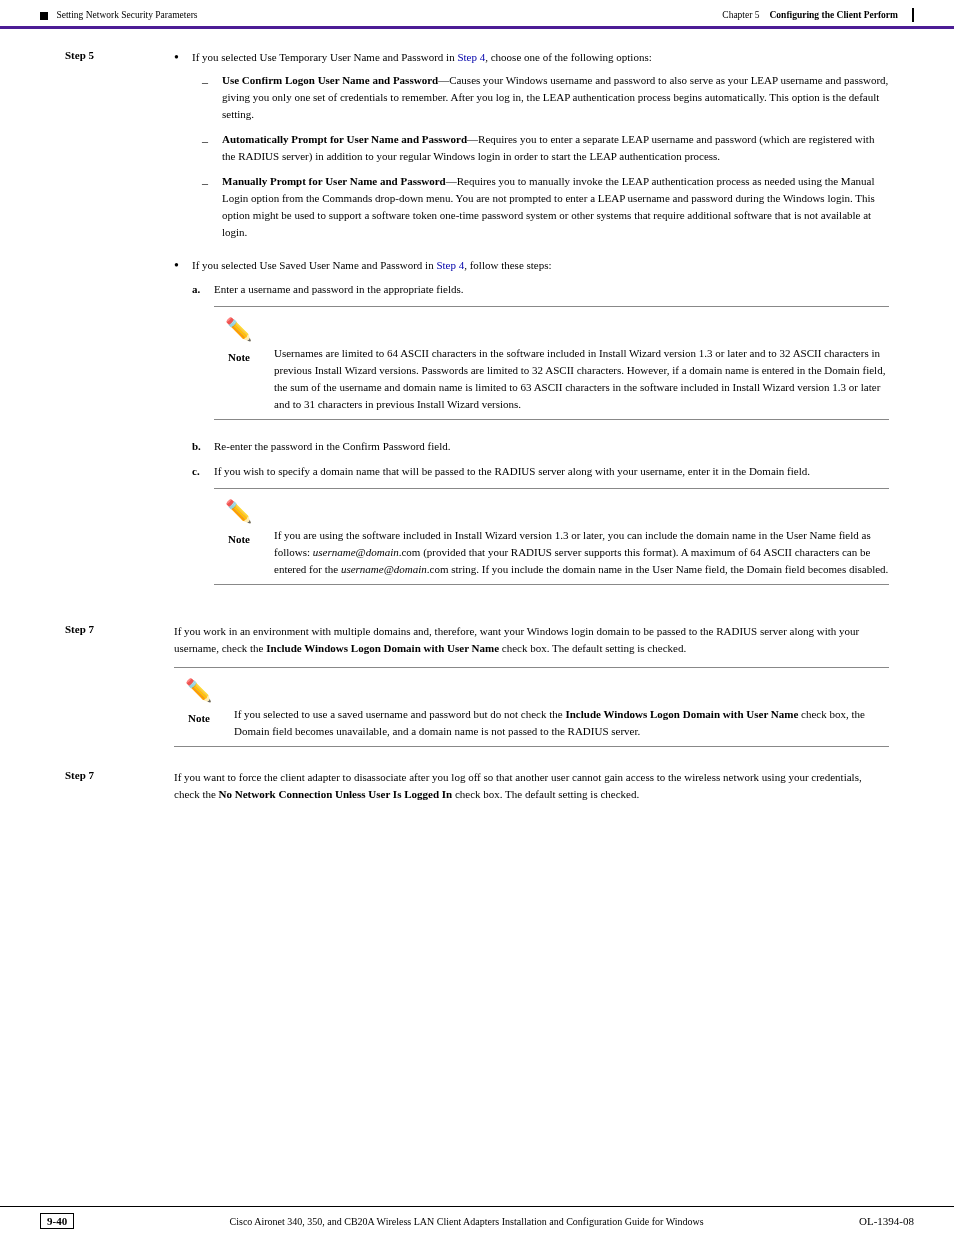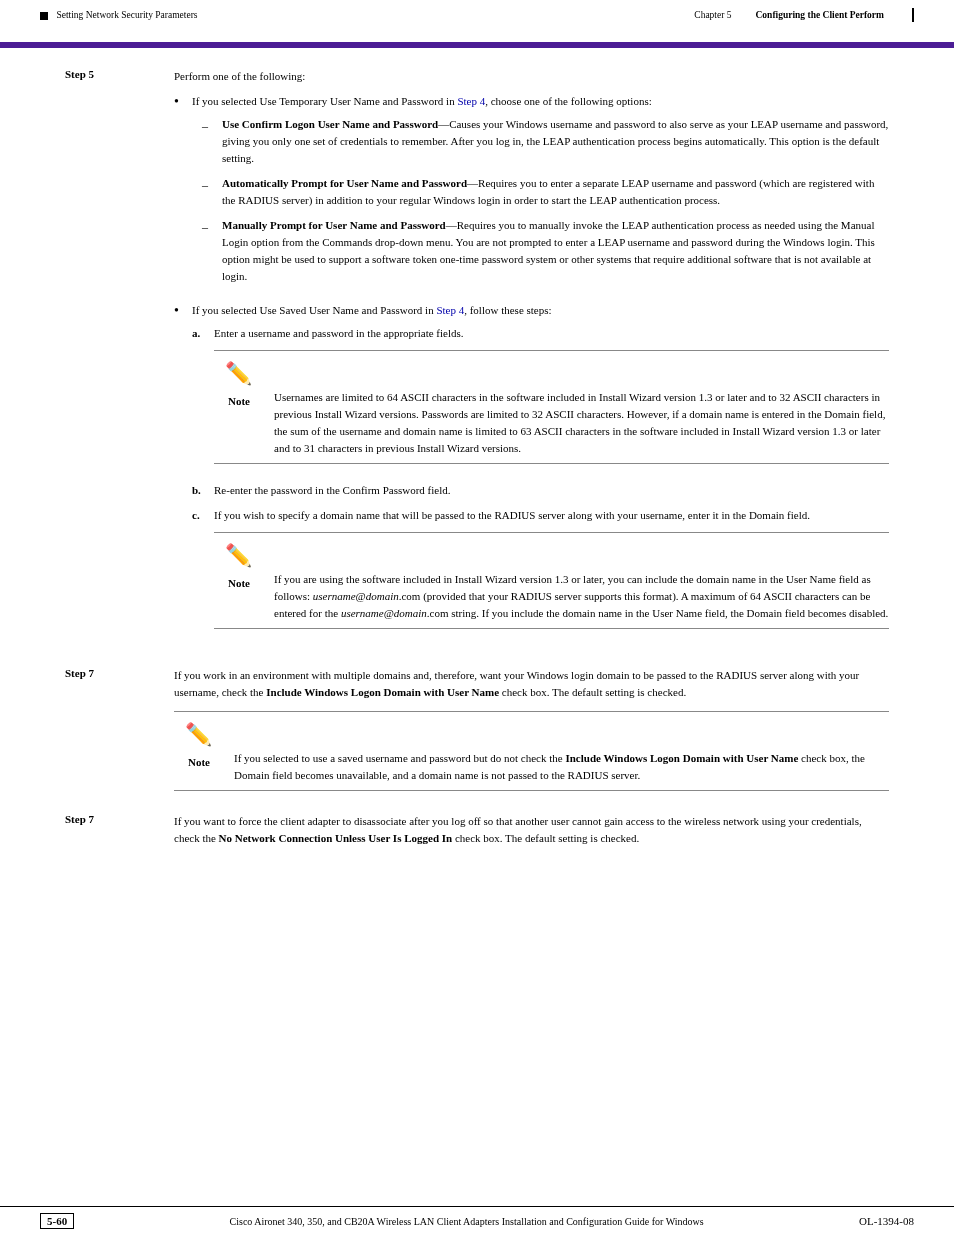--- a/index.html
+++ b/index.html
@@ -16,22 +16,22 @@
       width: 954px;
       min-height: 1235px;
       position: relative;
       padding: 0;
     }
     
     .page-header {
       display: flex;
       justify-content: space-between;
       align-items: center;
-      padding: 8px 40px 20px 40px;
-      border-bottom: 6px solid #4c1d95;
+      padding: 8px 40px 4px 40px;
+      border-bottom: 3px solid #4c1d95;
       font-size: 9.5px;
     }
     
     .page-footer {
       position: absolute;
       bottom: 0;
       left: 0;
       right: 0;
       border-top: 1px solid #000;
       padding: 6px 40px;
@@ -169,33 +169,32 @@
 </head>
 <body>
 
 <div class="page-container">
 
   <div class="page-header">
     <div style="font-size:9.5px; font-weight:normal;">
       <span style="display:inline-block; width:8px; height:8px; background:#000; margin-right:6px; vertical-align:middle;"></span>
       Setting Network Security Parameters
     </div>
-    <div style="font-size:9.5px; display:flex; align-items:center; gap:24px;">
+    <div style="font-size:9.5px; display:flex; align-items:center; gap:10px;">
       <span>Chapter 5</span>
       <span style="font-weight:bold;">Configuring the Client Perform</span>
       <span style="border-left:2px solid #000; height:14px; display:inline-block; margin-left:4px;"></span>
     </div>
   </div>
 
   <div class="content">
 
     <div class="step-row">
       <div class="step-label">Step 5</div>
       <div class="step-content">
-        <div style="margin-bottom:8px;">Perform one of the following:</div>
         <ul class="bullet-list">
 
           <li class="bullet-item">
             <span class="bullet-dot">•</span>
             <div class="bullet-text">
               <span>If you selected Use Temporary User Name and Password in </span><a class="link-text" href="#">Step 4</a><span>, choose one of the following options:</span>
               <div class="sub-bullet-list">
                 <div class="sub-bullet-item">
                   <span class="sub-dash">–</span>
                   <div class="sub-text"><b>Use Confirm Logon User Name and Password</b>—Causes your Windows username and password to also serve as your LEAP username and password, giving you only one set of credentials to remember. After you log in, the LEAP authentication process begins automatically. This option is the default setting.</div>
@@ -289,17 +288,17 @@
       <div class="step-content">
         <div>
           If you want to force the client adapter to disassociate after you log off so that another user cannot gain access to the wireless network using your credentials, check the <b>No Network Connection Unless User Is Logged In</b> check box. The default setting is checked.
         </div>
       </div>
     </div>
 
   </div>
 
   <div class="page-footer">
-    <div class="footer-left">5-60</div>
+    <div class="footer-left">9-40</div>
     <div class="footer-center">Cisco Aironet 340, 350, and CB20A Wireless LAN Client Adapters Installation and Configuration Guide for Windows</div>
     <div class="footer-right">OL-1394-08</div>
   </div>
 </div>
 
 </body></html>

